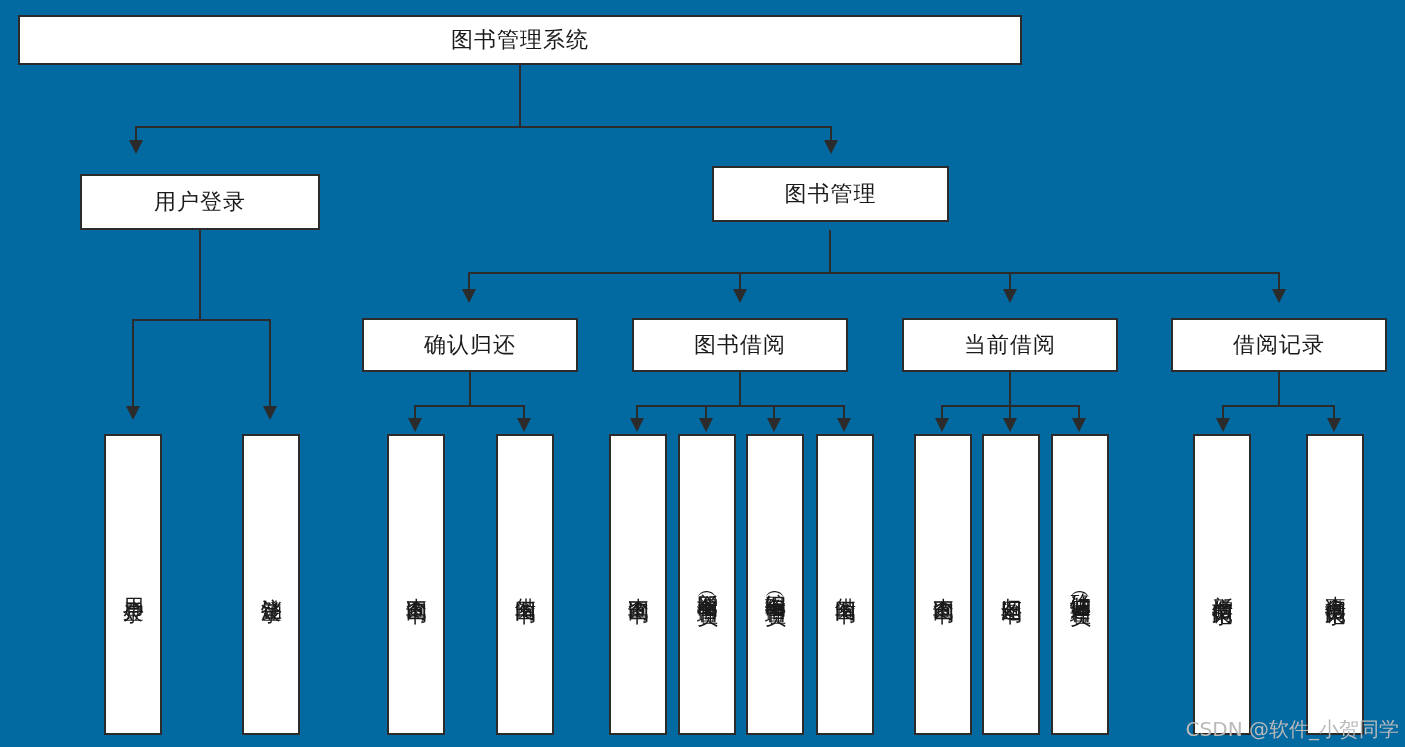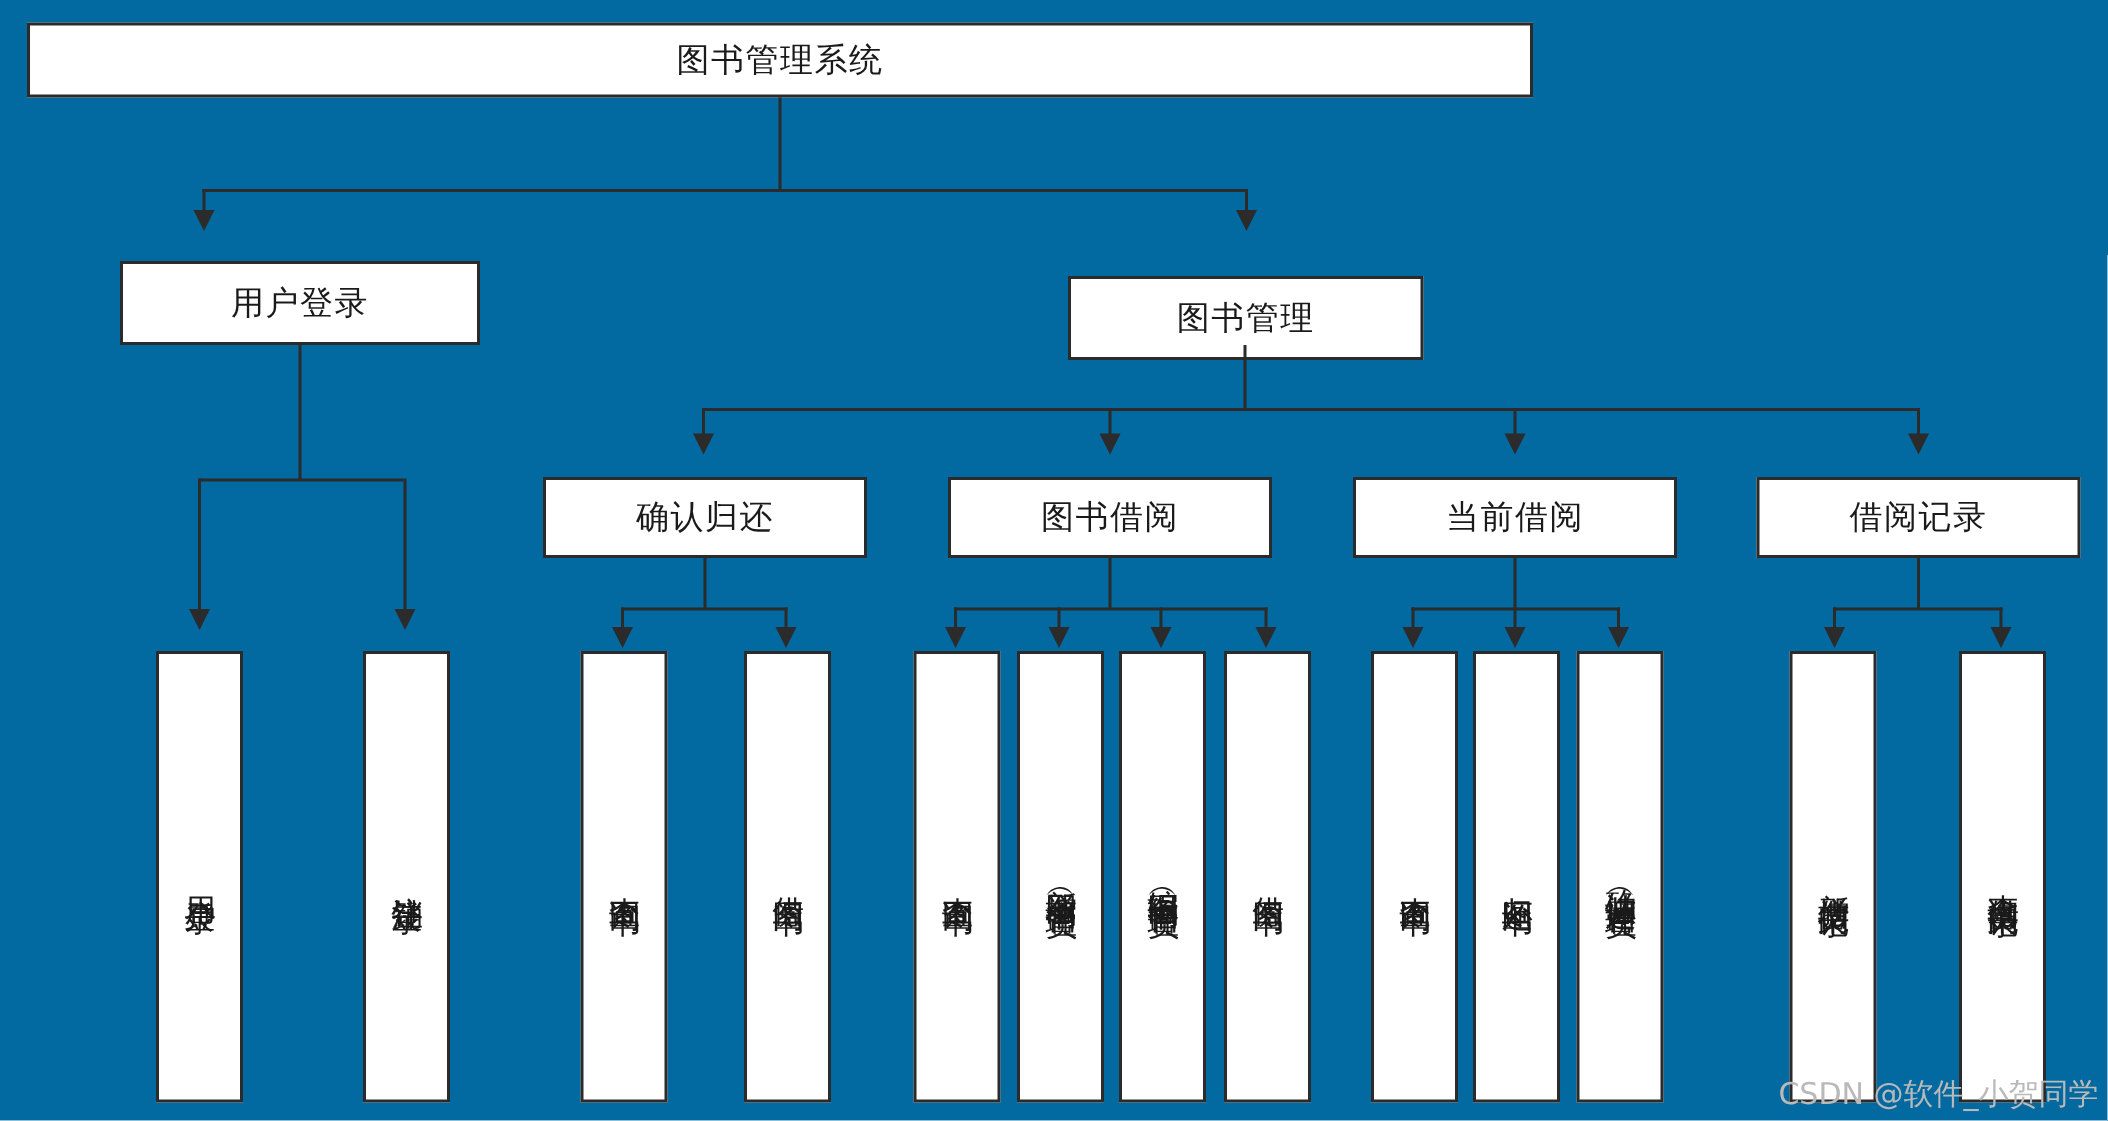--- a/index.html
+++ b/index.html
@@ -83,21 +83,21 @@
   <div class="ln vln" style="left:519px;top:65px;width:2px;height:62px;"></div>
   <div class="ln hln" style="left:135px;top:126px;width:697px;height:2px;"></div>
   <div class="ln vln" style="left:135px;top:126px;width:2px;height:18px;"></div>
   <div class="arrow" style="left:129px;top:140px;"></div>
   <div class="ln vln" style="left:830px;top:126px;width:2px;height:18px;"></div>
   <div class="arrow" style="left:824px;top:140px;"></div>
 
   <div class="node horiz" style="left:80px;top:174px;width:240px;height:56px;">
     <span>用户登录</span>
   </div>
-  <div class="node horiz" style="left:712px;top:184px;width:237px;height:56px;">
+  <div class="node horiz" style="left:712px;top:166px;width:237px;height:56px;">
     <span>图书管理</span>
   </div>
 
   <div class="ln vln" style="left:199px;top:230px;width:2px;height:90px;"></div>
   <div class="ln hln" style="left:132px;top:319px;width:137px;height:2px;"></div>
   <div class="ln vln" style="left:132px;top:319px;width:2px;height:90px;"></div>
   <div class="arrow" style="left:126px;top:406px;"></div>
   <div class="ln vln" style="left:269px;top:319px;width:2px;height:90px;"></div>
   <div class="arrow" style="left:263px;top:406px;"></div>
 

